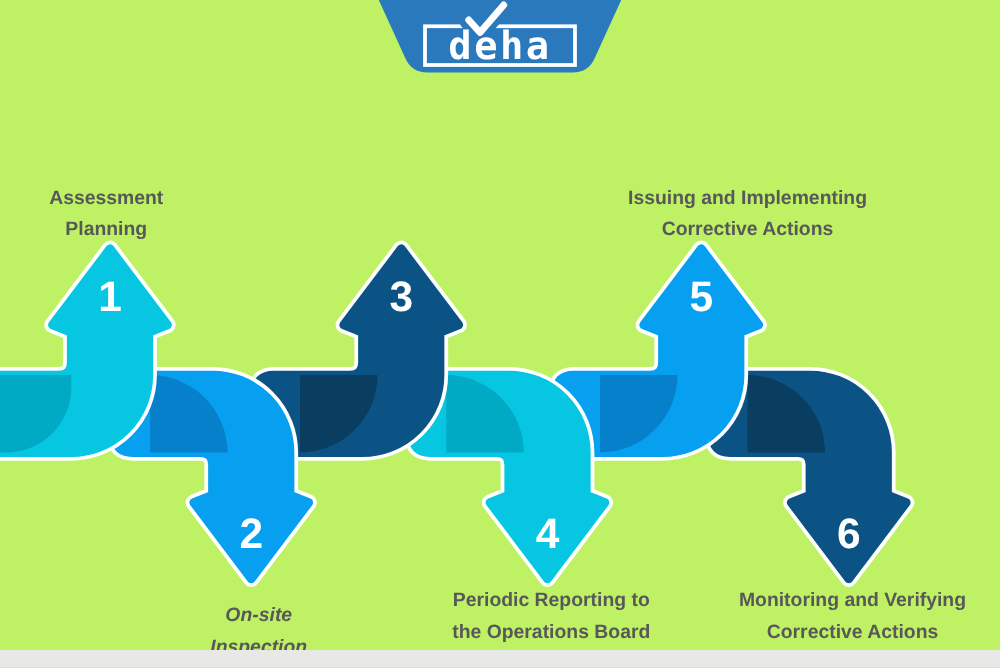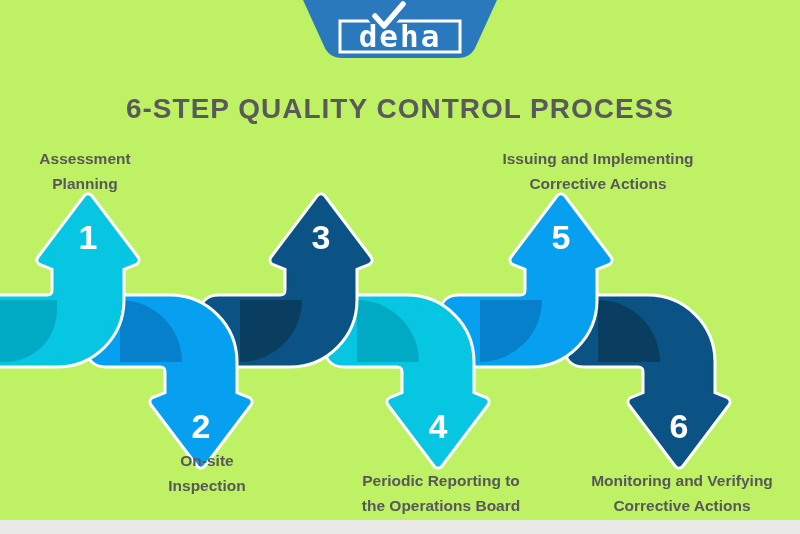--- a/index.html
+++ b/index.html
@@ -22,21 +22,20 @@
   <div class="logo-wrap">
     <svg width="210" height="62" viewBox="0 0 210 62">
       <path d="M 8 0 L 202 0 L 181 46 Q 176 58 163 58 L 47 58 Q 34 58 29 46 Z" fill="#2a79bd"></path>
       <rect x="45" y="21" width="120" height="31" fill="none" stroke="#ffffff" stroke-width="3"></rect>
       <polyline points="79,17 89,27 109,4" fill="none" stroke="#2a79bd" stroke-width="13" stroke-linecap="round" stroke-linejoin="round"></polyline>
       <polyline points="80,16 89,26 108,4" fill="none" stroke="#ffffff" stroke-width="5.5" stroke-linecap="round" stroke-linejoin="round"></polyline>
       <text x="105" y="47" text-anchor="middle" fill="#ffffff" font-family="DejaVu Sans Mono, monospace" font-size="31" font-weight="bold" letter-spacing="2">deha</text>
     </svg>
   </div>
 
-  <div class="title">6-STEP QUALITY CONTROL PROCESS</div>
 
   <svg class="ribbon-svg" id="ribbon" width="800" height="534" viewBox="0 0 800 534">
       <path d="M 570 348 Q 570 362 584 362 L 638 362 Q 648 362 648 372 L 648 396 L 633 402 L 679 463 L 725 402 L 710 396 L 710 362 A 62 62 0 0 0 648 300 L 584 300 Q 570 300 570 314 Z" fill="#ffffff" stroke="#ffffff" stroke-width="13" stroke-linejoin="round"></path>
       <path d="M 570 348 Q 570 362 584 362 L 638 362 Q 648 362 648 372 L 648 396 L 633 402 L 679 463 L 725 402 L 710 396 L 710 362 A 62 62 0 0 0 648 300 L 584 300 Q 570 300 570 314 Z" fill="#0b5384" stroke="#0b5384" stroke-width="7" stroke-linejoin="round"></path>
       <path d="M 598 362 L 598 300 A 62 62 0 0 1 660 362 Z" fill="#093e60"></path>
       <text x="679" y="438" fill="#ffffff" text-anchor="middle" font-size="34" font-weight="bold" class="num">6</text>
       <path d="M 445 314 Q 445 300 459 300 L 520 300 Q 530 300 530 290 L 530 266 L 515 260 L 561 199 L 607 260 L 592 266 L 592 300 A 62 62 0 0 1 530 362 L 459 362 Q 445 362 445 348 Z" fill="#ffffff" stroke="#ffffff" stroke-width="13" stroke-linejoin="round"></path>
       <path d="M 445 314 Q 445 300 459 300 L 520 300 Q 530 300 530 290 L 530 266 L 515 260 L 561 199 L 607 260 L 592 266 L 592 300 A 62 62 0 0 1 530 362 L 459 362 Q 445 362 445 348 Z" fill="#07a0f0" stroke="#07a0f0" stroke-width="7" stroke-linejoin="round"></path>
       <path d="M 480 300 L 542 300 A 62 62 0 0 1 480 362 Z" fill="#0780cc"></path>
       <text x="561" y="249" fill="#ffffff" text-anchor="middle" font-size="34" font-weight="bold" class="num">5</text>
@@ -53,21 +52,21 @@
       <path d="M 120 362 L 120 300 A 62 62 0 0 1 182 362 Z" fill="#0780cc"></path>
       <text x="201" y="438" fill="#ffffff" text-anchor="middle" font-size="34" font-weight="bold" class="num">2</text>
       <path d="M -24 314 Q -24 300 -10 300 L 47 300 Q 57 300 57 290 L 57 266 L 42 260 L 88 199 L 134 260 L 119 266 L 119 300 A 62 62 0 0 1 57 362 L -10 362 Q -24 362 -24 348 Z" fill="#ffffff" stroke="#ffffff" stroke-width="13" stroke-linejoin="round"></path>
       <path d="M -24 314 Q -24 300 -10 300 L 47 300 Q 57 300 57 290 L 57 266 L 42 260 L 88 199 L 134 260 L 119 266 L 119 300 A 62 62 0 0 1 57 362 L -10 362 Q -24 362 -24 348 Z" fill="#06c6e2" stroke="#06c6e2" stroke-width="7" stroke-linejoin="round"></path>
       <path d="M -10 300 L 57 300 L 57 310 A 52 52 0 0 1 5 362 L -10 362 Z" fill="#00aac4"></path>
       <text x="88" y="249" fill="#ffffff" text-anchor="middle" font-size="34" font-weight="bold" class="num">1</text>
     </svg>
 
   <div class="step-label" style="left: 85px; top: 146px;">Assessment
 Planning</div>
-  <div class="step-label" style="left: 207px; top: 448px;">On-site
+  <div class="step-label" style="left: 207px; top: 480px; font-style: italic;">On-site
 Inspection</div>
   <div class="step-label" style="left: 441px; top: 468px;">Periodic Reporting to
 the Operations Board</div>
   <div class="step-label" style="left: 598px; top: 146px;">Issuing and Implementing
 Corrective Actions</div>
   <div class="step-label" style="left: 682px; top: 468px;">Monitoring and Verifying
 Corrective Actions</div>
 
 </div>
 

